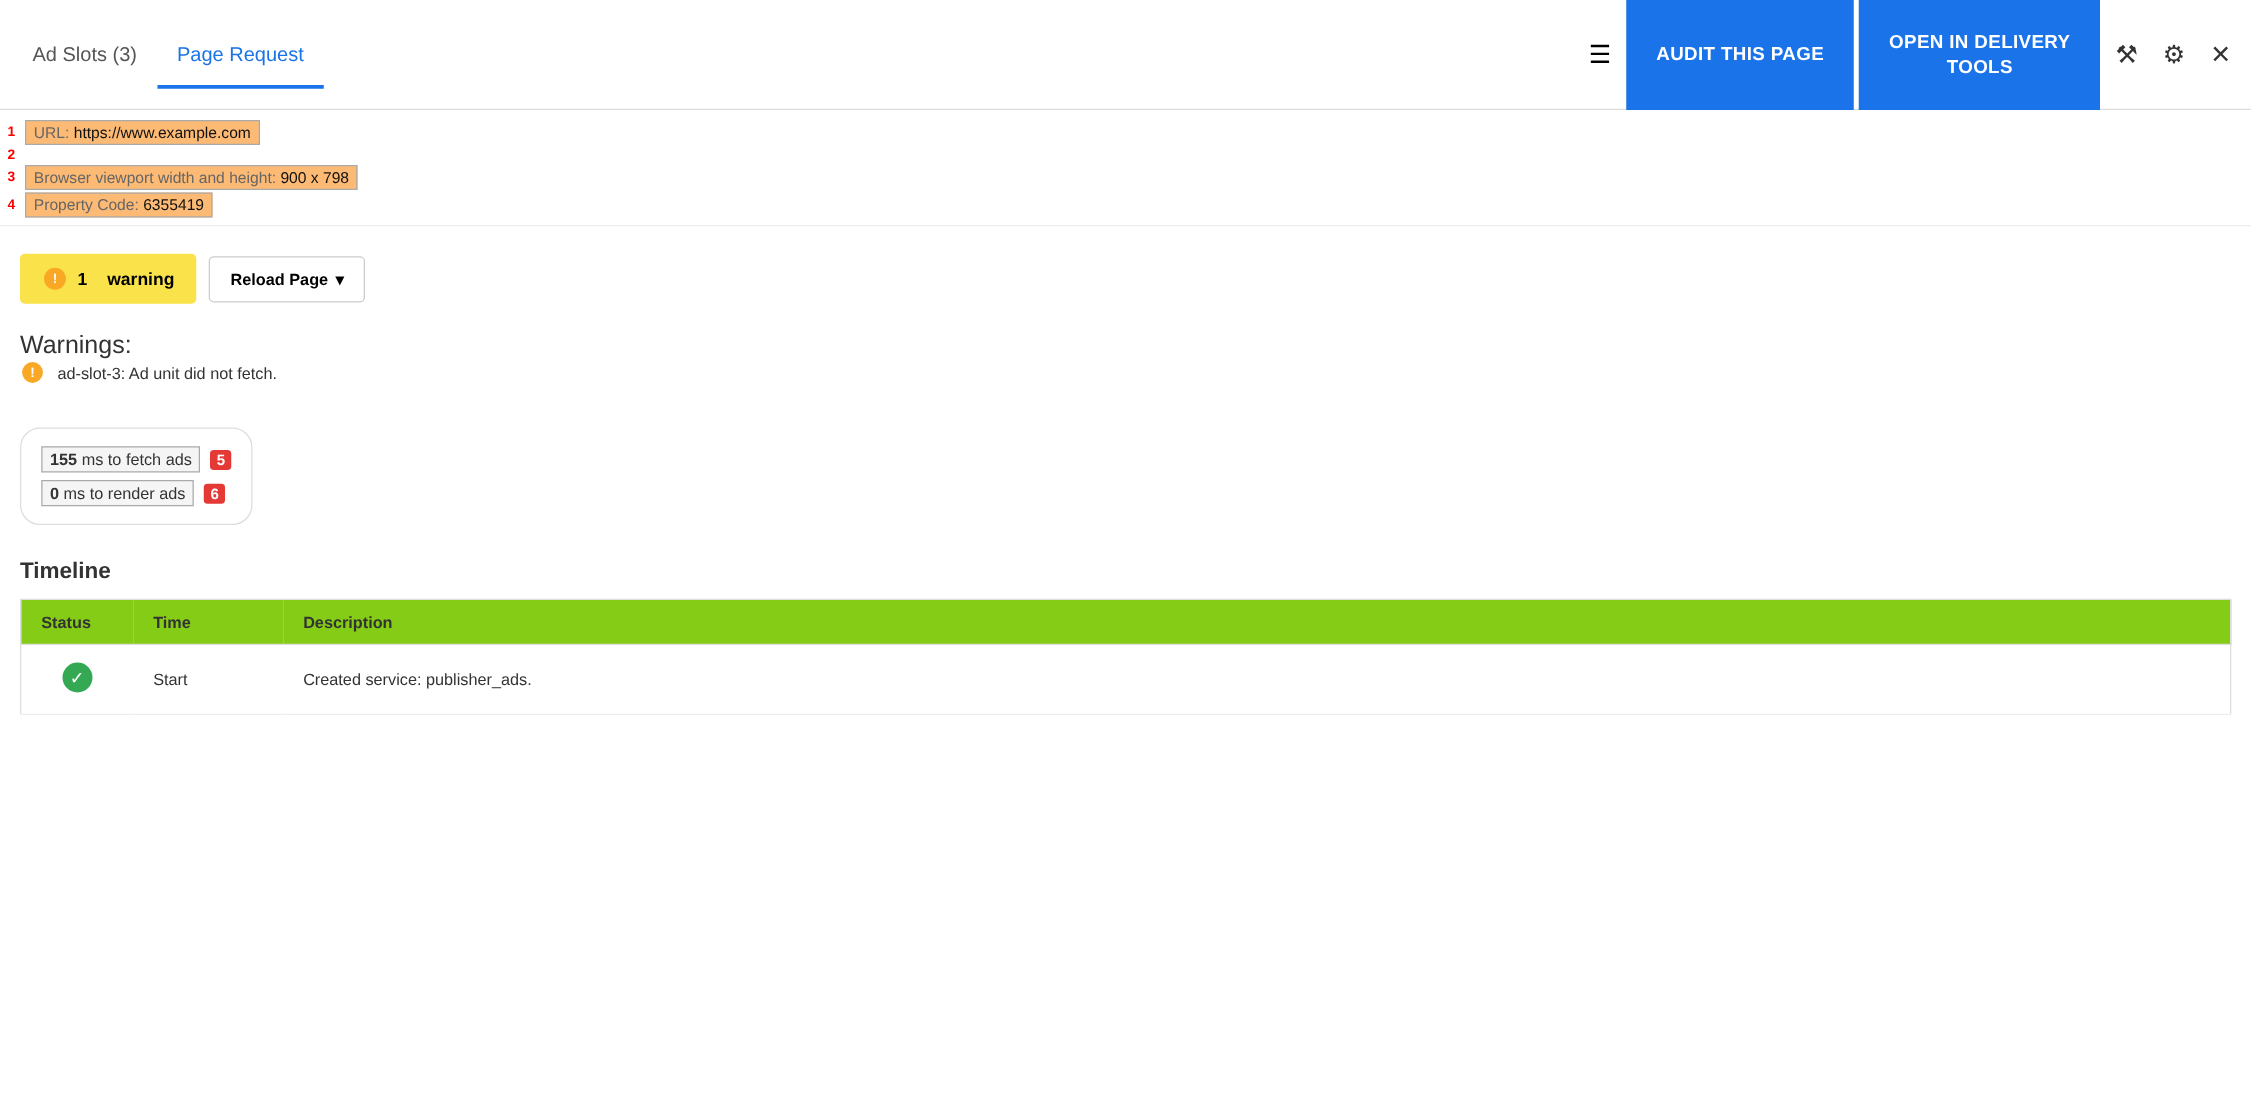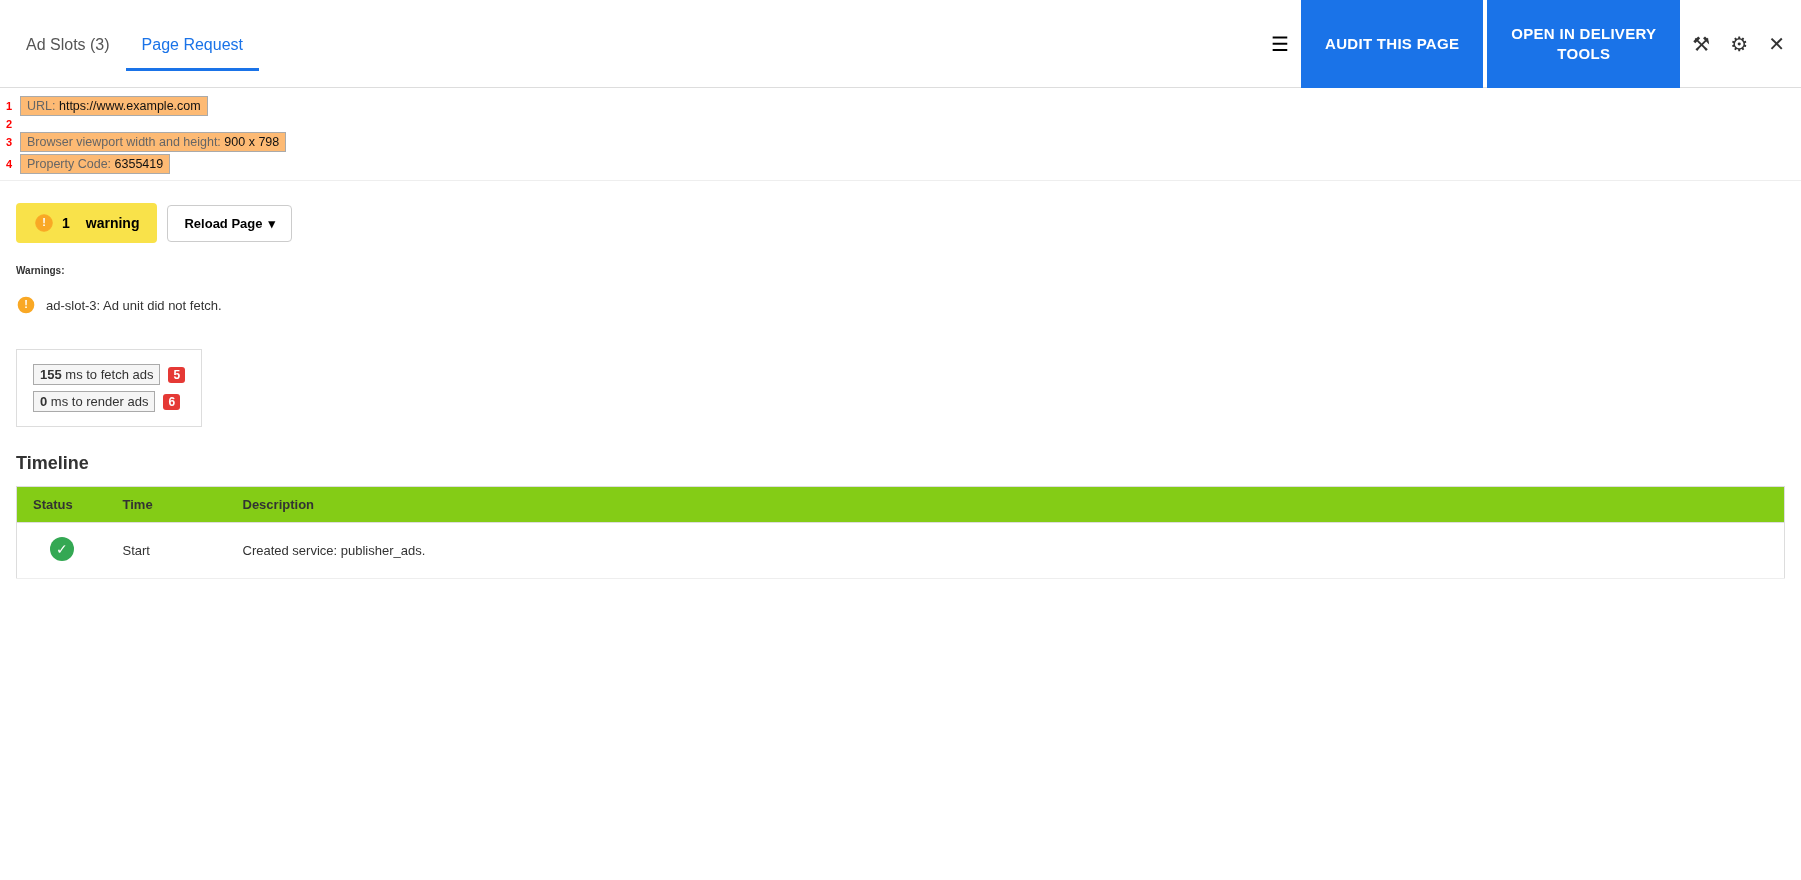--- a/index.html
+++ b/index.html
@@ -148,37 +148,37 @@
       align-items: center;
       gap: 6px;
       justify-content: space-between;
     }
 
     
     .warnings-section {
       padding: 6px 16px 16px 16px;
     }
     .warnings-title {
-      font-size: 10px;
-      font-weight: bold;
-      margin-bottom: 19px;
+      font-size: 20px;
+      font-weight: normal;
+      margin-bottom: 0;
     }
     .warning-item {
       display: flex;
       align-items: center;
       gap: 10px;
       font-size: 13px;
       margin-bottom: 6px;
     }
 
     
     .stats-box {
       margin: 12px 16px 16px 16px;
       border: 1px solid #ddd;
-      border-radius: 0;
+      border-radius: 16px;
       padding: 14px 16px;
       display: inline-block;
       background: #fff;
     }
     .stat-row {
       display: flex;
       align-items: center;
       gap: 8px;
       margin-bottom: 6px;
       font-size: 13px;

